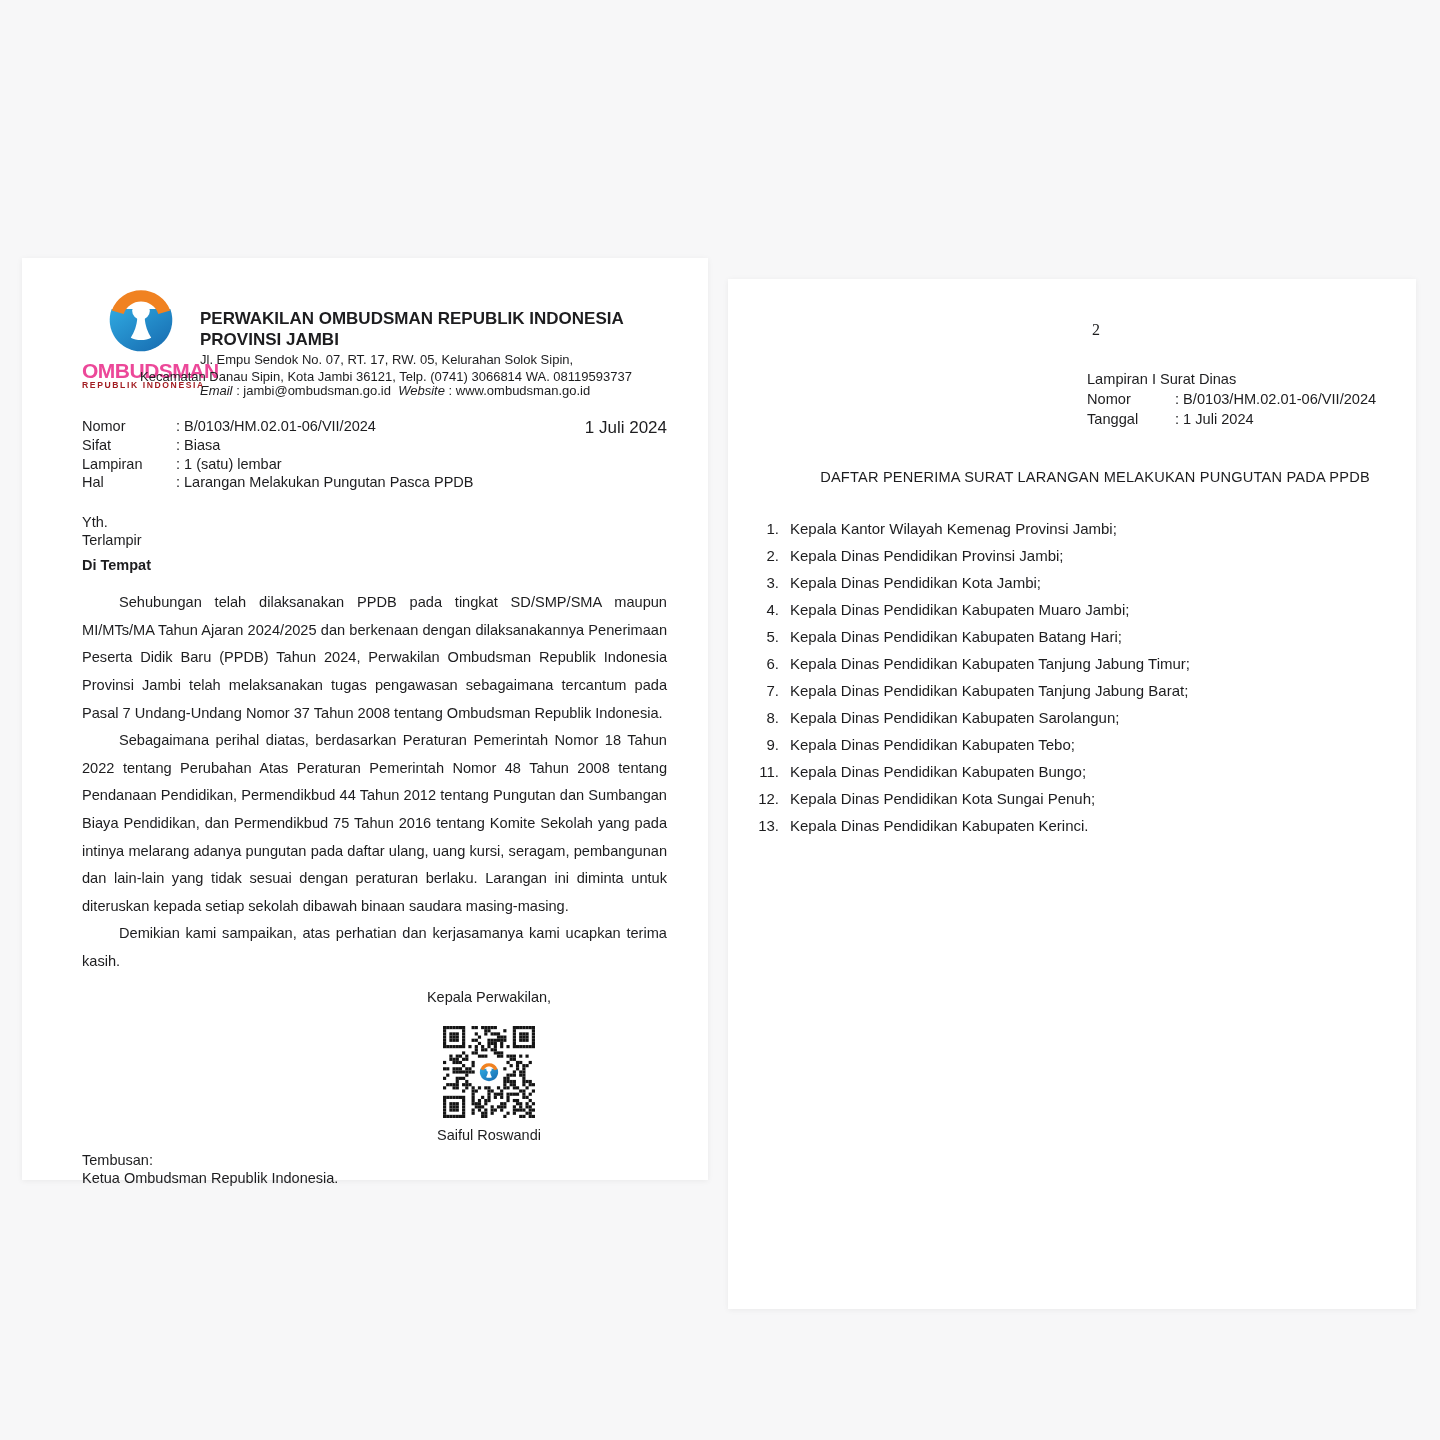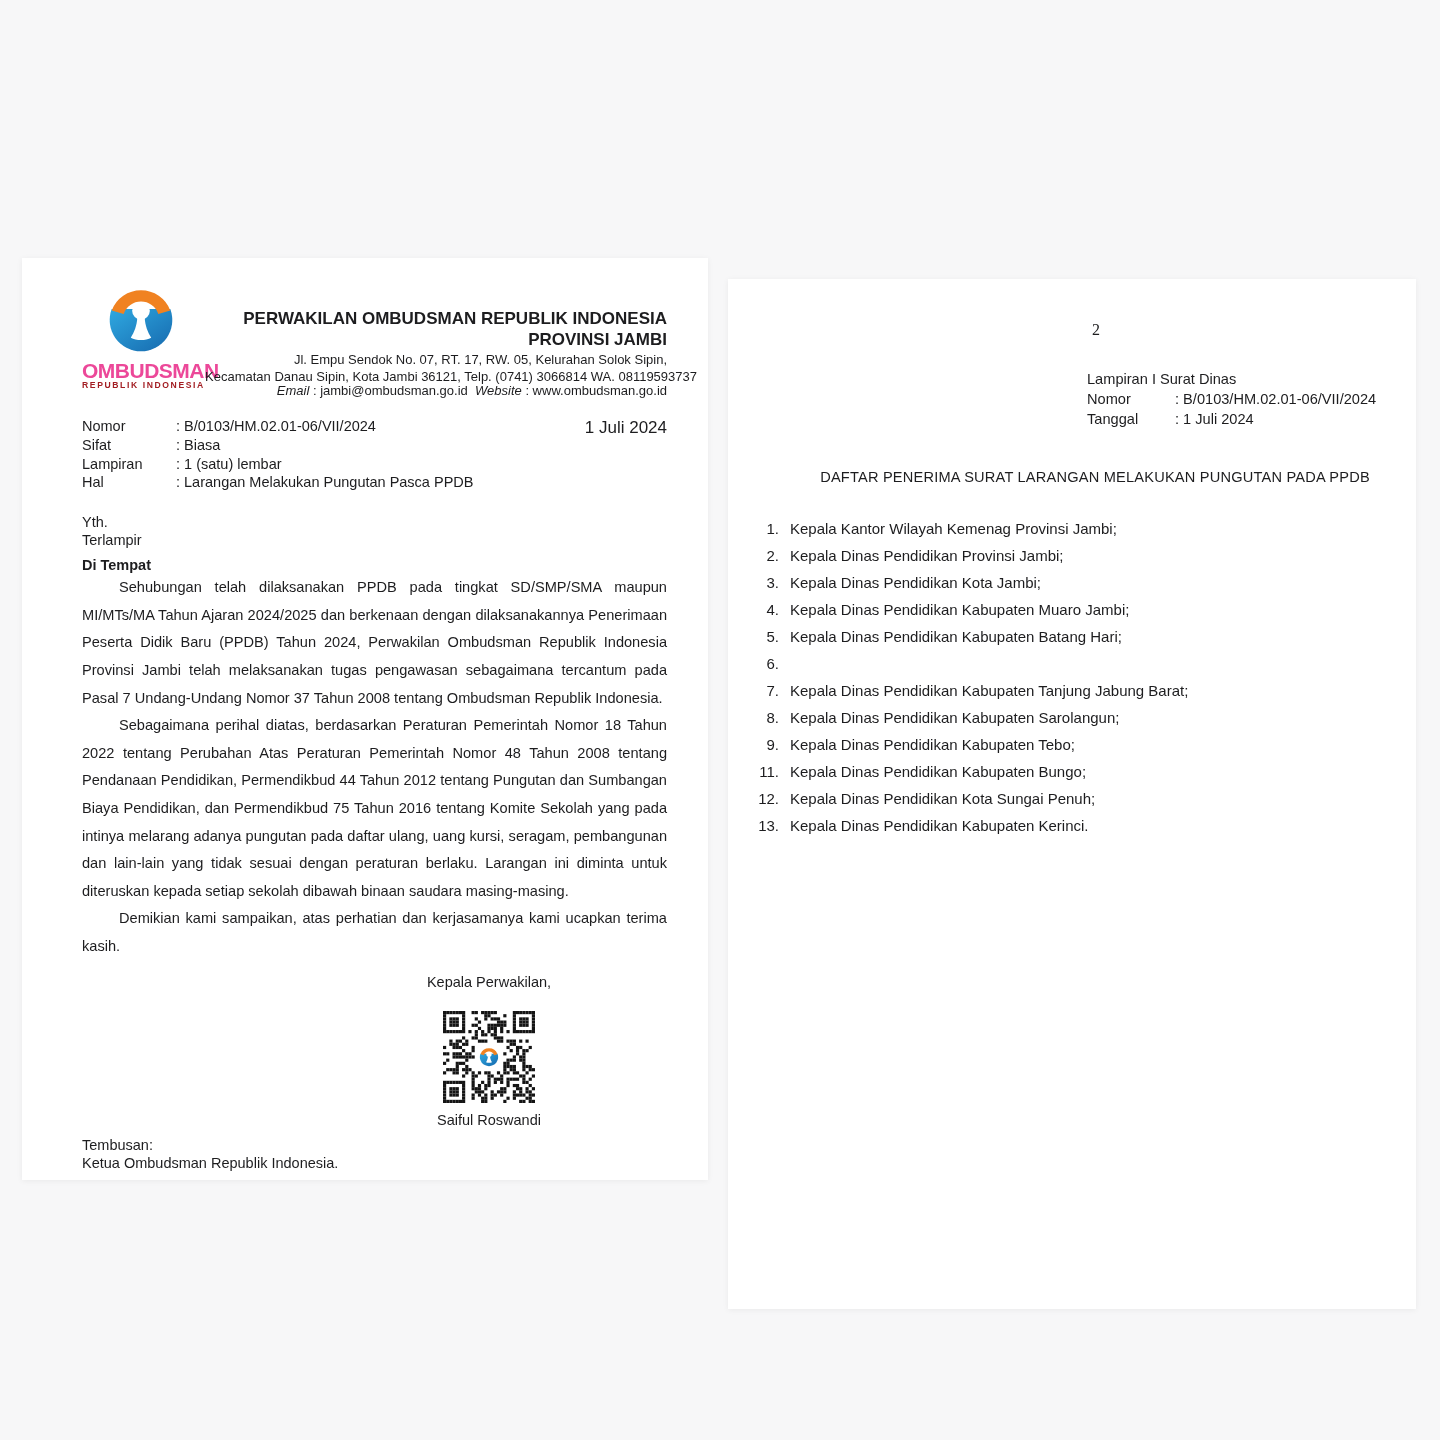--- a/index.html
+++ b/index.html
@@ -14,33 +14,33 @@
     position:absolute;background:#ffffff;box-sizing:border-box;
     box-shadow:0 1px 6px rgba(0,0,0,0.06);
   }
   
   .page-left{left:22px;top:258px;width:686px;height:922px;padding:26px 41px 0 60px;}
   .letterhead{display:flex;align-items:flex-start;}
   .logo-block{width:118px;flex:none;text-align:center;}
   .logo-mark{width:68px;height:68px;display:block;margin:2px auto 0;}
   .logo-word{font-size:21px;font-weight:bold;color:#ec4899;letter-spacing:-0.5px;line-height:18px;margin-top:8px;white-space:nowrap;}
   .logo-sub{font-size:8.6px;font-weight:bold;color:#A21D22;letter-spacing:1.6px;line-height:11px;white-space:nowrap;}
-  .head-text{flex:1;text-align:right;padding-top:24px;}
+  .head-text{flex:1;text-align:left;padding-top:24px;}
   .head-title{font-weight:bold;font-size:17px;line-height:21px;white-space:nowrap;}
   .head-addr{font-size:13px;line-height:13.8px;margin-top:3px;white-space:nowrap;}
   .head-addr.wide{margin-left:-60px;margin-right:-30px;}
   .head-contact{font-size:13px;line-height:13.8px;white-space:nowrap;}
   .head-contact .it{font-style:italic;}
   .meta{position:relative;margin-top:20px;}
   .meta-row{display:flex;font-size:14.5px;line-height:18.6px;}
   .meta-label{width:94px;flex:none;}
   .meta-date{position:absolute;top:1px;right:0;font-size:17px;}
   .recipient{margin-top:21px;font-size:14.5px;line-height:18.5px;}
   .recipient .gap{margin-top:6px;font-weight:bold;}
-  .paragraphs{}
+  .paragraphs{margin-top:15px;}
   .paragraphs p{
     margin:0;font-size:14.6px;line-height:27.6px;
     text-align:justify;text-indent:37px;
   }
   .closing{width:250px;margin:13px 0 0 282px;text-align:center;}
   .closing-title{font-size:14.5px;}
   .qr{width:92px;height:92px;display:block;margin:21px auto 0;}
   .closing-name{font-size:14.5px;margin-top:9px;}
   .cc{margin-top:8px;font-size:14.5px;line-height:18.5px;}
   
@@ -517,20 +517,21 @@
       <li>
           <span class="num">4.</span>
           <span class="txt">Kepala Dinas Pendidikan Kabupaten Muaro Jambi;</span>
         </li>
       <li>
           <span class="num">5.</span>
           <span class="txt">Kepala Dinas Pendidikan Kabupaten Batang Hari;</span>
         </li>
       <li>
           <span class="num">6.</span>
+          <span class="txt">Kepala Dinas Pendidikan Kabupaten Tanjung Jabung Timur;</span>
         </li>
       <li>
           <span class="num">7.</span>
           <span class="txt">Kepala Dinas Pendidikan Kabupaten Tanjung Jabung Barat;</span>
         </li>
       <li>
           <span class="num">8.</span>
           <span class="txt">Kepala Dinas Pendidikan Kabupaten Sarolangun;</span>
         </li>
       <li>

